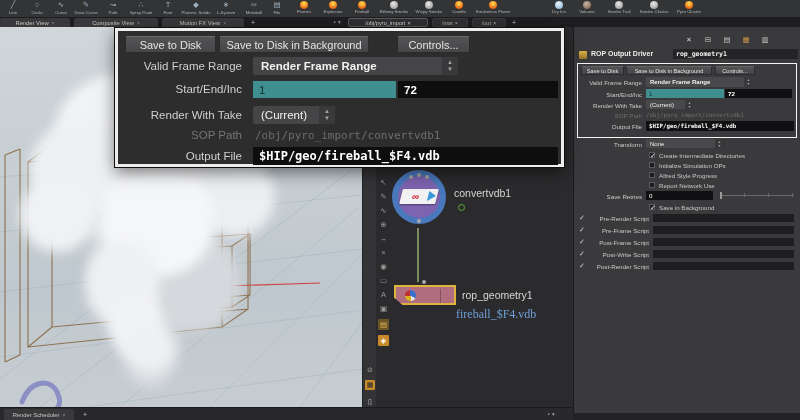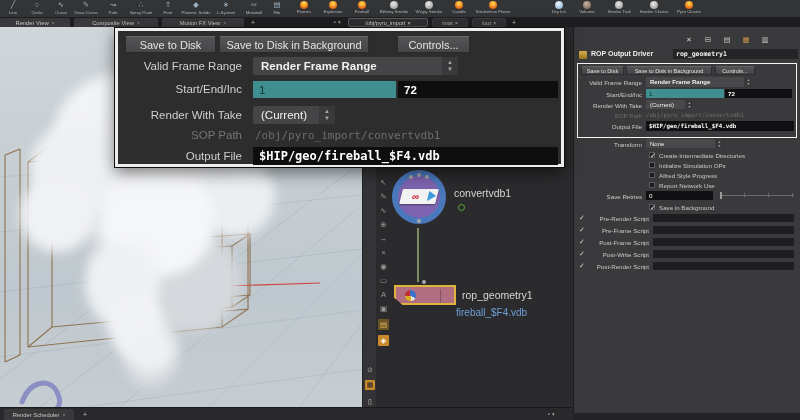--- a/index.html
+++ b/index.html
@@ -33,21 +33,21 @@
   .gutter{left:362px;top:27px;width:14px;height:380px;background:#343436;border-left:1px solid #222;}
   .gico{left:2px;width:10px;height:10px;font-size:7px;line-height:10px;text-align:center;color:#9a9a9a;}
   .gico.orange{background:#c98a2b;color:#2c2c2c;border-radius:1px;}
   
   .net{left:376px;top:27px;width:197px;height:380px;background:#2b2b2d;}
   .nico{left:2px;width:11px;height:11px;font-size:7.5px;line-height:11px;text-align:center;color:#9a9a9a;}
   .nico.hl1{background:#6b5426;color:#e6b860;border-radius:1px;}
   .nico.hl2{background:#c98a2b;color:#fff;border-radius:1px;}
   .nodedot{width:4px;height:4px;border-radius:50%;background:#a8a8a8;}
   .nlabel{font-size:10.5px;color:#d6d6d6;white-space:nowrap;}
-  .sublabel{font-size:10px;color:#6f9fd8;white-space:nowrap;}
+  .sublabel{font-size:12px;color:#6f9fd8;white-space:nowrap;font-family:Liberation Serif, serif;}
   
   .panel{left:573px;top:27px;width:227px;height:386px;background:#3a3a3c;border-left:1px solid #1c1c1e;}
   .pico{width:10px;height:10px;font-size:7.5px;line-height:10px;text-align:center;color:#c2c2c2;}
   .hdr-type{font-size:7px;font-weight:bold;color:#ececec;white-space:nowrap;}
   .hdr-name{background:#242426;color:#f2f2f2;font-family:"DejaVu Sans Mono",monospace;font-weight:bold;
             font-size:6.5px;line-height:10px;padding-left:3px;white-space:nowrap;}
   .hlbox{border:1.5px solid #f5f5f5;box-sizing:border-box;}
   .mbtn{background:linear-gradient(#525254,#454547);border:1px solid #2c2c2e;border-top-color:#636365;border-radius:1px;
         color:#e0e0e0;font-size:5.6px;display:flex;align-items:center;justify-content:center;white-space:nowrap;box-sizing:border-box;}
   .mlbl{font-size:6.2px;color:#c9c9c9;text-align:right;white-space:nowrap;}

